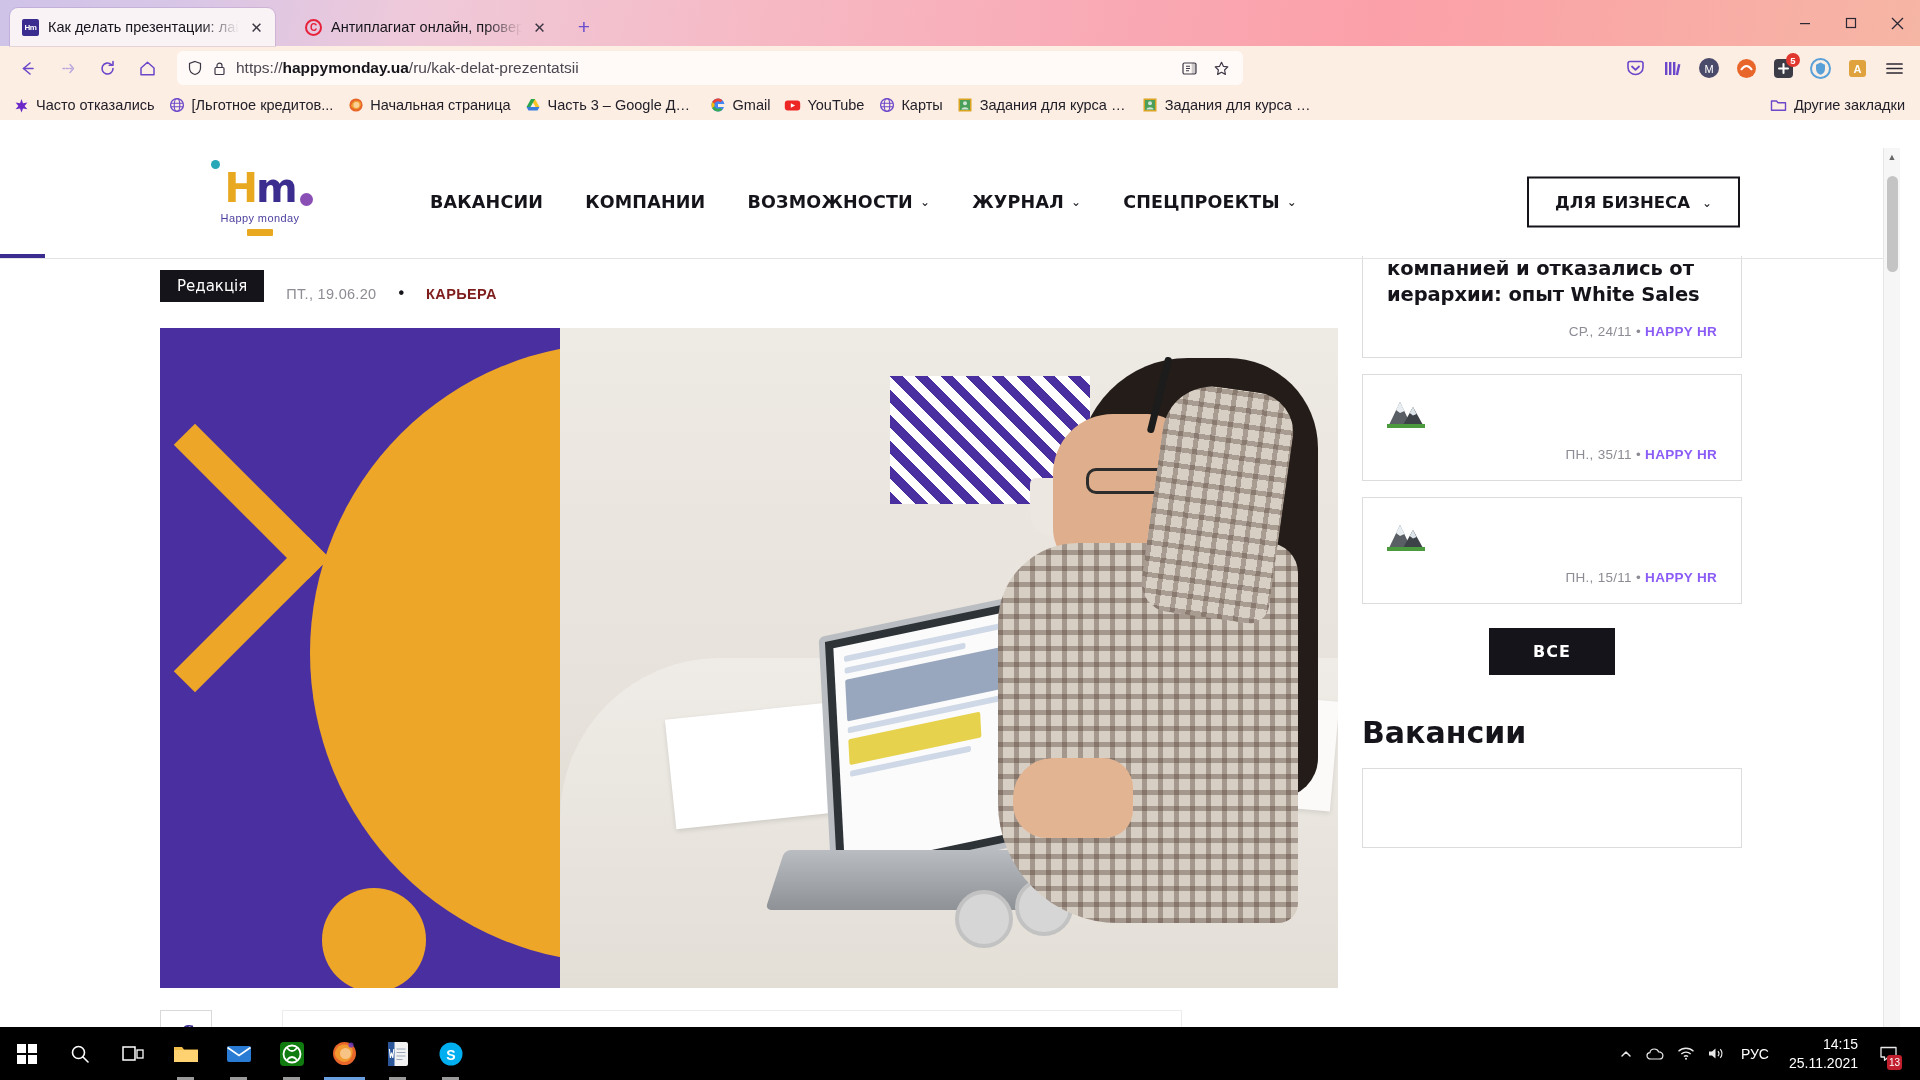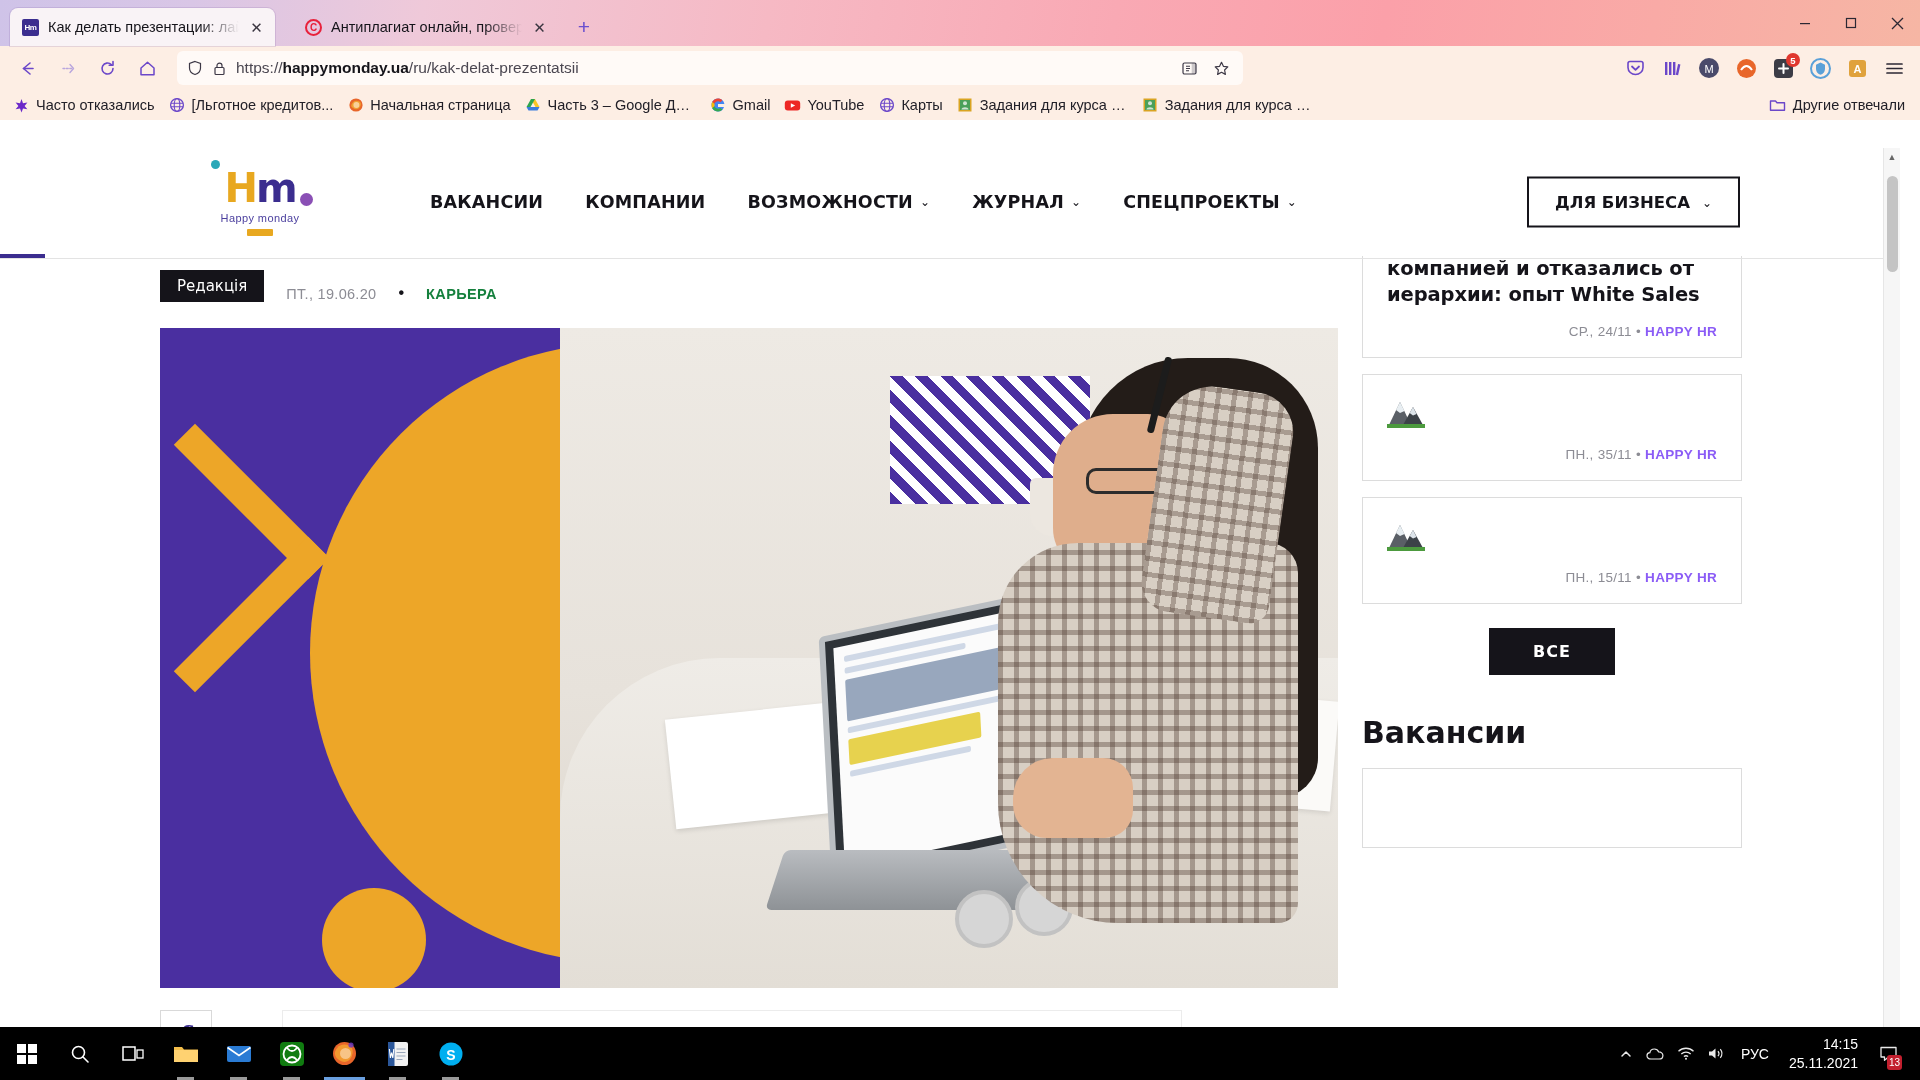--- a/index.html
+++ b/index.html
@@ -235,21 +235,21 @@
   .content-row { display: flex; padding: 0; }
   .article-col { width: 1180px; margin-left: 160px; padding-top: 14px; }
   .meta-row { display: flex; align-items: flex-end; gap: 22px; margin-bottom: 26px; }
   .editor-badge {
     background: #15141a; color: #fff;
     font-size: 15px; padding: 7px 17px;
     font-family: "DejaVu Sans", sans-serif;
   }
   .meta-date { font-size: 14.5px; color: #8c8c94; letter-spacing: .3px; }
   .meta-sep { color: #15141a; font-weight: bold; }
-  .meta-cat { font-size: 14.5px; color: #15803d; font-weight: 800; letter-spacing: .4px; }
+  .meta-cat { font-size: 14.5px; color: #7f1d1d; font-weight: 800; letter-spacing: .4px; }
 
   
   .hero {
     width: 1178px; height: 660px;
     position: relative; overflow: hidden;
     background: #fff;
   }
   .hero-left {
     position: absolute; left: 0; top: 0; width: 552px; height: 660px;
     background: #4a2fa0;
@@ -710,21 +710,21 @@
       </span>
       <span class="bm-label">Задания для курса "К...</span>
     </div>
 
     <div class="bm-other">
       <span class="bm-ico">
         <svg width="17" height="17" viewBox="0 0 17 17">
             <path d="M1.5 4 H6.5 L8 5.8 H15.5 V13.3 H1.5 Z" fill="none" stroke="#6b47c9" stroke-width="1.4" stroke-linejoin="round"></path>
           </svg>
       </span>
-      <span class="bm-label">Другие отвечали</span>
+      <span class="bm-label">Другие закладки</span>
     </div>
   </div>
 
   <div class="viewport">
     <div class="page">
 
       <div class="site-header">
         <div class="progress-strip"></div>
         <div class="header-rule"></div>
 

